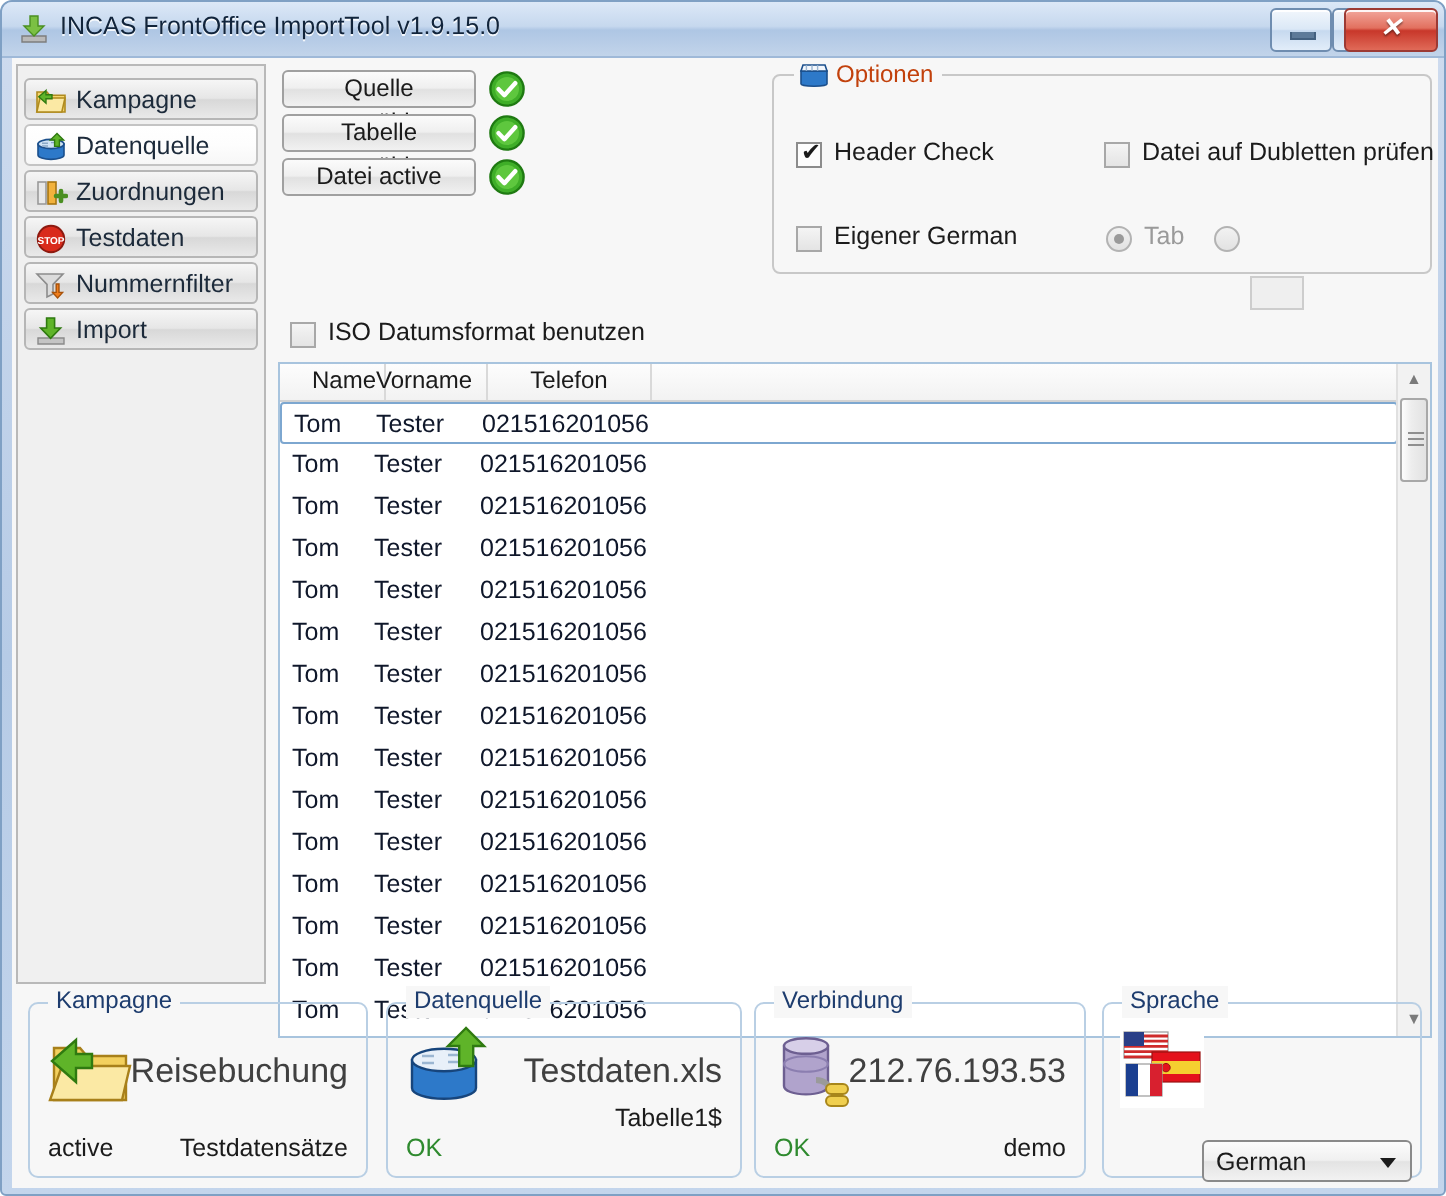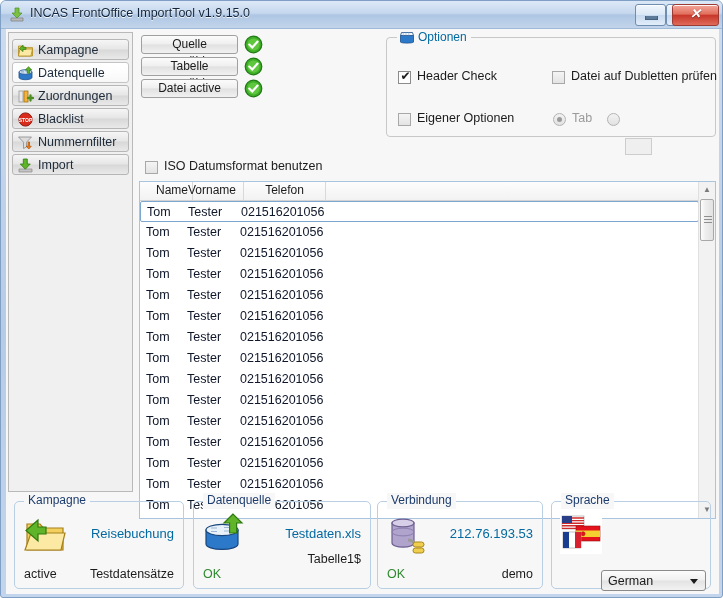--- a/index.html
+++ b/index.html
@@ -92,21 +92,21 @@
   
   #optgroup{
     position:absolute;left:380px;top:8px;width:330px;height:100px;
     box-sizing:border-box;
     border:1px solid #c8c8c8;border-radius:4px;
     background:transparent;
   }
   #optgroup .gtitle{
     position:absolute;left:10px;top:-9px;height:16px;
     background:#f7f7f7;padding:0 4px 0 2px;
-    font-size:12px;color:#0369a1;white-space:nowrap;
+    font-size:12px;color:#c2410c;white-space:nowrap;
   }
   #optgroup .gtitle .gi{display:inline-block;vertical-align:-4px;width:16px;height:16px;margin-right:3px;}
   .cb{
     position:absolute;width:13px;height:13px;box-sizing:border-box;
     border:1px solid #8c8c8c;background:#fdfdfd;cursor:pointer;
   }
   .cb.off{border-color:#a8a8a8;background:linear-gradient(180deg,#f4f4f4,#e4e4e4);}
   .cb .tick{
     position:absolute;left:1px;top:-2px;width:11px;height:13px;
     color:#1a1a1a;font-size:12px;line-height:13px;text-align:center;
@@ -180,21 +180,21 @@
   .bgroup{
     position:absolute;bottom:5px;height:88px;
     box-sizing:border-box;
     border:1px solid #b9cfe4;border-radius:5px;background:transparent;
   }
   .bgroup .gtitle{
     position:absolute;left:9px;top:-9px;height:16px;
     background:#f7f7f7;padding:0 4px;
     font-size:12px;color:#1d3c6e;white-space:nowrap;
   }
-  .bval{position:absolute;font-size:13px;color:#0369a1;white-space:nowrap;}
+  .bval{position:absolute;font-size:17px;color:#404040;white-space:nowrap;}
   .bok{position:absolute;font-size:12.5px;color:#2f8a2f;white-space:nowrap;}
   .bdark{position:absolute;font-size:12.5px;color:#1b1b1b;white-space:nowrap;}
   #langsel{
     position:absolute;left:595px;top:541px;width:105px;height:21px;
     box-sizing:border-box;
     border:1px solid #8a8a8a;border-radius:3px;
     background:linear-gradient(180deg,#fcfcfc 0%,#f0f0f0 48%,#e3e3e3 52%,#f2f2f2 100%);
     cursor:pointer;
   }
   #langsel .lv{position:absolute;left:6px;top:3px;font-size:12.5px;color:#1b1b1b;}
@@ -267,21 +267,21 @@
         <span class="lb">Zuordnungen</span>
       </div>
 
       <div class="navitem" style="top:75px">
         <span class="ic">
           <svg width="17" height="17" viewBox="0 0 17 17">
             <circle cx="8.5" cy="8.5" r="6.6" fill="#d92b1c" stroke="#8d1a10" stroke-width="1"></circle>
             <text x="8.5" y="11" font-size="5" font-family="Liberation Sans, sans-serif" font-weight="bold" fill="#ffffff" text-anchor="middle">STOP</text>
           </svg>
         </span>
-        <span class="lb">Blacklist</span>
+        <span class="lb">Testdaten</span>
       </div>
 
       <div class="navitem" style="top:98px">
         <span class="ic">
           <svg width="17" height="17" viewBox="0 0 17 17">
             <path d="M1.5 3h13l-5 5.2V13l-3 1.5V8.2z" fill="#dcdcdc" stroke="#8c8c8c" stroke-width=".8"></path>
             <path d="M12.5 8v4.2h1.8L11.8 15 9.3 12.2h1.8V8z" fill="#ef7d1c" stroke="#a8520a" stroke-width=".7"></path>
           </svg>
         </span>
         <span class="lb">Nummernfilter</span>
@@ -337,21 +337,21 @@
 
       <div class="cb" style="left:11px;top:33px">
         <span class="tick">✔</span>
       </div>
       <span class="cblabel" style="left:30px;top:31px">Header Check</span>
 
       <div class="cb off" style="left:165px;top:33px"></div>
       <span class="cblabel" style="left:184px;top:31px">Datei auf Dubletten prüfen</span>
 
       <div class="cb off" style="left:11px;top:75px"></div>
-      <span class="cblabel" style="left:30px;top:73px">Eigener Optionen</span>
+      <span class="cblabel" style="left:30px;top:73px">Eigener German</span>
 
       <div class="rb" style="left:166px;top:75px">
         <span class="dot"></span>
       </div>
       <span class="rblabel" style="left:185px;top:73px">Tab</span>
 
       <div class="rb" style="left:220px;top:75px"></div>
     </div>
 
     <div id="sepbox"></div>

